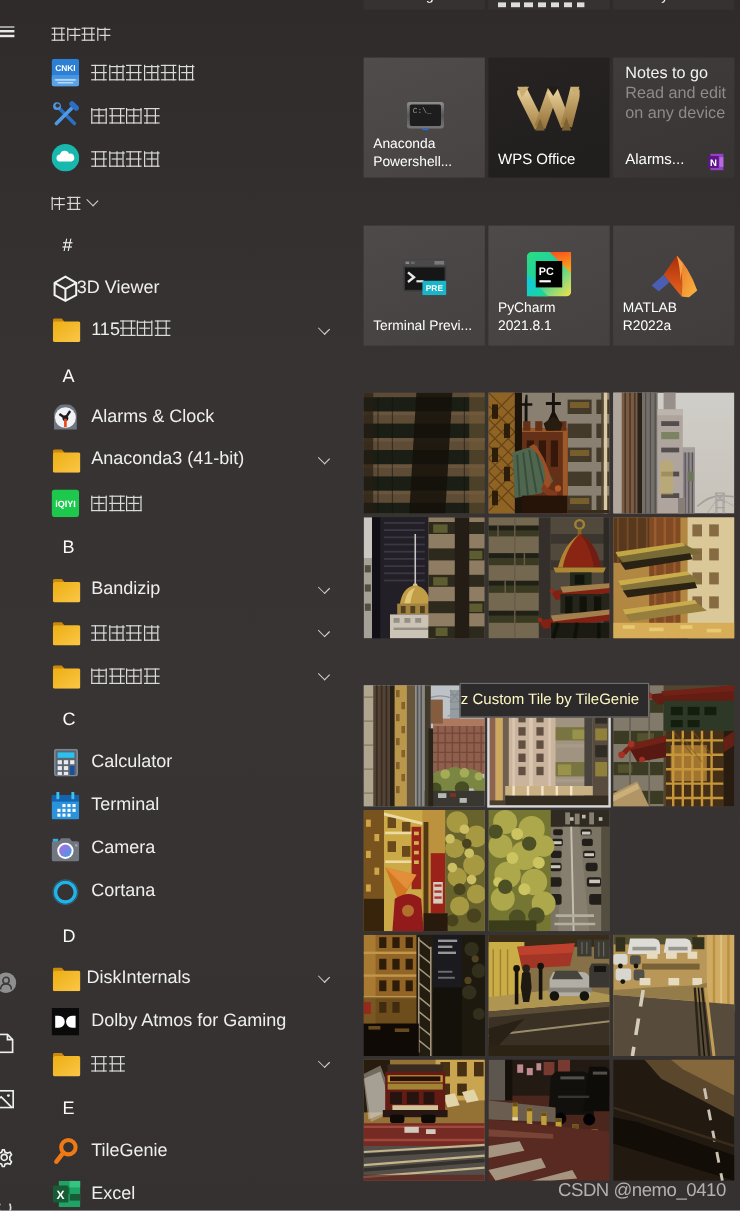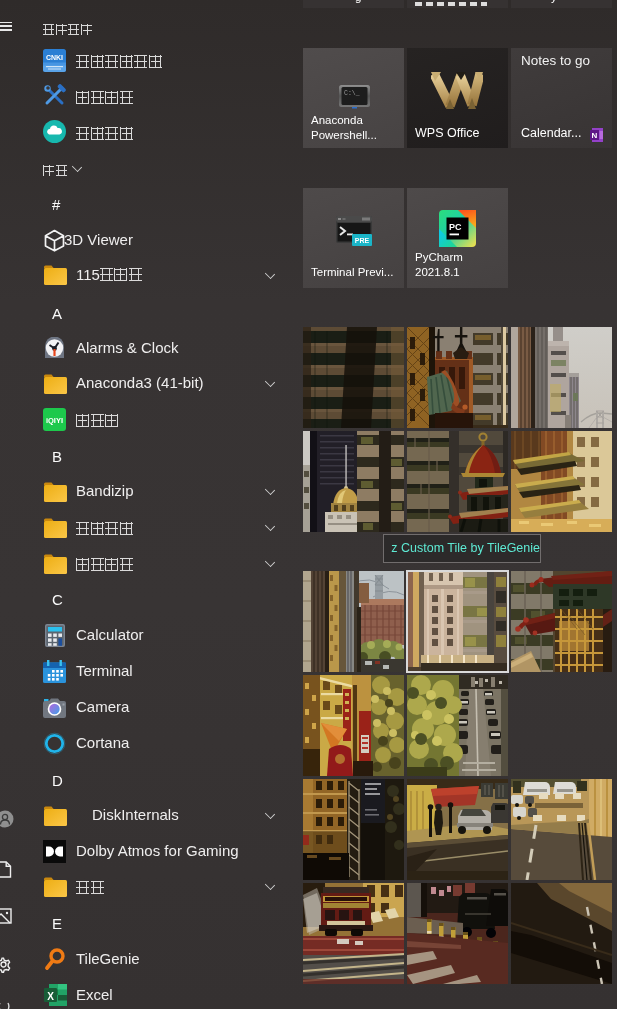--- a/index.html
+++ b/index.html
@@ -221,21 +221,21 @@
  <circle cx="11.5" cy="11.5" r="10.3" fill="none" stroke="#20b4ea" stroke-width="1" opacity=".35"></circle>
 </svg>
 <div class="tx" style="left:76px;top:734px">Cortana</div>
 
 <div class="hd" style="left:52px;top:772px">D</div>
 
 <svg class="ab" style="left:44px;top:805px" width="23" height="21" viewBox="0 0 23 21">
  <path d="M0,3 a1.5,1.5 0 0 1 1.5-1.5 h6 l2.5,3 h-10 Z" fill="#c9880e"></path>
  <rect y="4" width="23" height="17" rx="1.5" fill="url(#fg1)"></rect>
 </svg>
-<div class="tx" style="left:92px;top:806px">DiskInternals</div>
+<div class="tx" style="left:72px;top:806px">DiskInternals</div>
 <div class="chev" style="left:266px;top:810px"></div>
 
 <svg class="ab" style="left:43px;top:840px" width="23" height="23" viewBox="0 0 23 23">
  <rect width="23" height="23" fill="#0a0a0a"></rect>
  <path d="M3,6.5 h3 a5,5 0 0 1 0,10 h-3 Z" fill="#fff"></path>
  <path d="M20,6.5 h-3 a5,5 0 0 0 0,10 h3 Z" fill="#fff"></path>
 </svg>
 <div class="tx" style="left:76px;top:842px">Dolby Atmos for Gaming</div>
 
 <svg class="ab" style="left:44px;top:876px" width="23" height="21" viewBox="0 0 23 21">
@@ -312,21 +312,22 @@
             <stop offset=".5" stop-color="#555"></stop>
             <stop offset="1" stop-color="#777"></stop>
           </linearGradient>
         </defs>
  </svg>
  <div class="lbl">Anaconda
 Powershell...</div>
 </div>
 <div class="tile" style="left:511px;top:48px;background:linear-gradient(160deg,#403c3c,#383434)">
  <div class="ab" style="left:10px;top:5px;color:#f2f2f2;font-size:13.5px;line-height:16px">Notes to go</div>
- <div class="lbl" style="font-size:12.5px;bottom:7px;left:10px">Calendar...</div>
+ <div class="ab" style="left:10px;top:22px;color:#8f8b8b;font-size:13.5px;line-height:15.5px">Read and edit<br>on any device</div>
+ <div class="lbl" style="font-size:12.5px;bottom:7px;left:10px">Alarms...</div>
  <svg class="ab" style="left:79px;top:80px" width="13" height="14" viewBox="0 0 13 14">
   <rect x="2" width="11" height="14" fill="#9341c8"></rect>
   <rect x="9.5" y="3" width="3.5" height="8" fill="#b76ade"></rect>
   <rect x="0" y="2" width="9" height="10" fill="#5e1687"></rect>
   <text x="4.5" y="10" font-size="8" font-weight="bold" fill="#fff" text-anchor="middle" font-family="Liberation Sans">N</text>
  </svg>
 </div>
 
 <div class="tile" style="left:303px;top:188px;background:linear-gradient(160deg,#4e4a4a,#454141)">
  <svg class="ab" style="left:33px;top:28px" width="36" height="30" viewBox="0 0 36 30">
@@ -363,20 +364,40 @@
   <rect width="37" height="37" rx="4" fill="url(#pc1)"></rect>
   <polygon points="19,0 37,0 37,18" fill="url(#pc2)"></polygon>
   <polygon points="0,19 0,37 18,37" fill="url(#pc3)"></polygon>
   <rect x="7.5" y="7.5" width="22" height="22" fill="#010101"></rect>
   <text x="10" y="19.5" font-size="9" font-weight="bold" fill="#fff" font-family="Liberation Sans">PC</text>
   <rect x="10.5" y="23.5" width="9.5" height="1.8" fill="#fff"></rect>
  </svg>
  <div class="lbl" style="bottom:8px">PyCharm
 2021.8.1</div>
 </div>
+<div class="tile" style="left:511px;top:188px;background:linear-gradient(160deg,#474343,#413d3d)">
+ <svg class="ab" style="left:30px;top:22px" width="41" height="38" viewBox="0 0 41 38">
+  <defs>
+  <linearGradient id="mg" x1="0" y1="0" x2="0" y2="1">
+            <stop offset="0" stop-color="#a82e0c"></stop>
+            <stop offset="1" stop-color="#e8641c"></stop>
+          </linearGradient>
+  <linearGradient id="mg2" x1="0" y1="0" x2="1" y2="1">
+            <stop offset="0" stop-color="#e8742a"></stop>
+            <stop offset="1" stop-color="#fcb53f"></stop>
+          </linearGradient>
+  </defs>
+  <polygon points="2,28 12,19 17,25 8,33" fill="#4a5fb4"></polygon>
+  <path d="M12,19 L23,3 L28,10 L27,37 L17,25 Z" fill="url(#mg)"></path>
+  <path d="M23,3 Q33,13 40,32 L33,38 L27,37 Q29,15 23,3 Z" fill="url(#mg2)"></path>
+  <path d="M23,3 Q26,14 26,24 L28,10 Z" fill="#f8a04a"></path>
+ </svg>
+ <div class="lbl" style="bottom:8px">MATLAB
+R2022a</div>
+</div>
 
 <svg class="ph" style="left:303px;top:327px" viewBox="0 0 101 101" width="101" height="101">
  <rect width="101" height="101" fill="#6e563a"></rect>
  <g fill="#1d2317">
   <rect y="4" width="101" height="12"></rect>
         <rect y="26" width="101" height="12"></rect>
   <rect y="48" width="101" height="12"></rect>
         <rect y="70" width="101" height="12"></rect>
   <rect y="92" width="101" height="9"></rect>
  </g>
@@ -1321,15 +1342,16 @@
  <polygon points="48,0 101,0 101,30 58,8" fill="#8a6a38"></polygon>
  <polygon points="0,70 101,101 101,80 20,52 0,48" fill="#140d06"></polygon>
  <g stroke="#cfc7b6" stroke-width="2.4" stroke-dasharray="9,9">
         <path d="M76,24 L91,101"></path>
       </g>
  <g stroke="#3a2c18" stroke-width="2">
         <path d="M0,40 L101,72"></path>
       </g>
 </svg>
 
-<div class="ab" style="left:383px;top:534px;width:156px;height:27px;background:#2c2a2a;border:1px solid #716d6d;color:#5eead4;font-size:12.5px;line-height:27px;text-align:right;white-space:nowrap">z Custom Tile by TileGenie</div>
-
+<div class="ab" style="left:383px;top:569px;width:156px;height:27px;background:#2c2a2a;border:1px solid #716d6d;color:#fef9c3;font-size:12.5px;line-height:27px;text-align:left;white-space:nowrap">z Custom Tile by TileGenie</div>
+
+<div class="ab" style="left:465px;top:984px;color:#b3b0b0;font-size:15.5px;letter-spacing:-.4px;white-space:nowrap">CSDN @nemo_0410</div>
 
 </div>
 </body></html>

